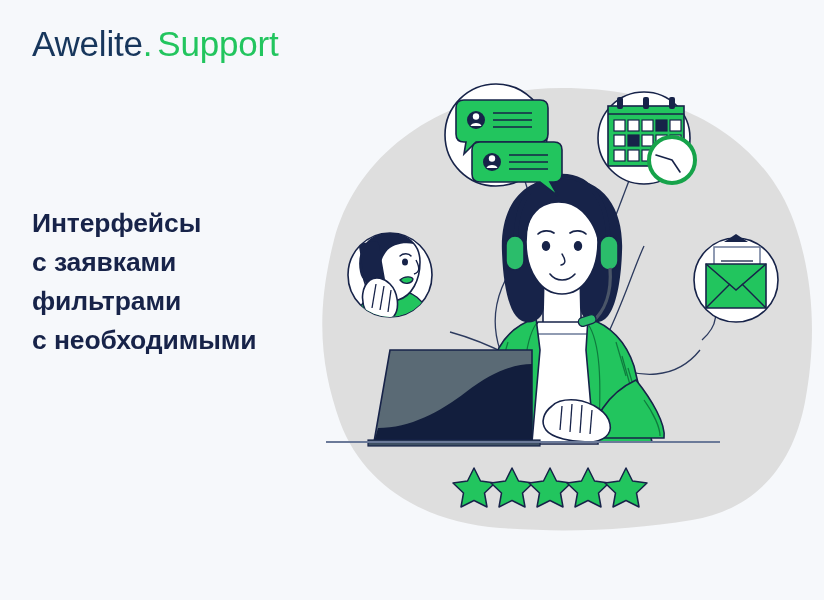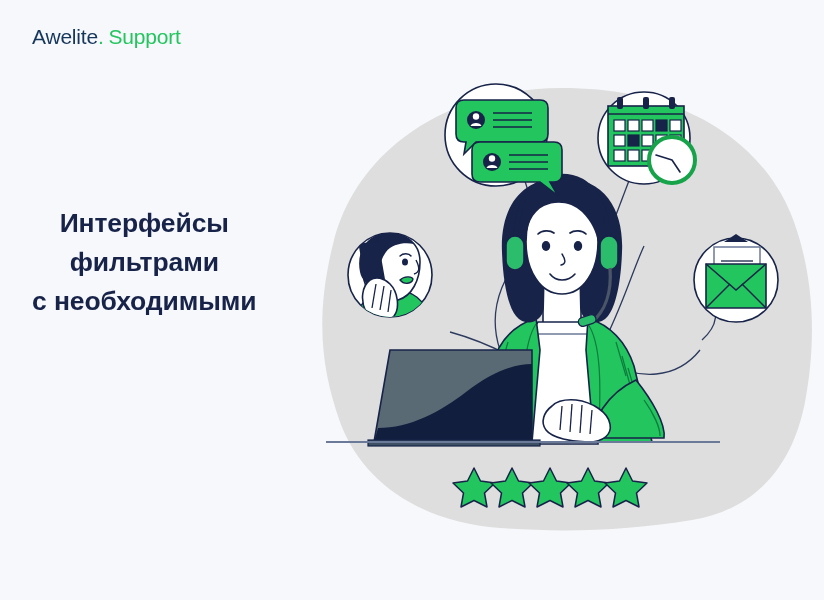--- a/index.html
+++ b/index.html
@@ -19,41 +19,40 @@
     width: 824px;
     height: 600px;
     background: #f6f8fb;
   }
 
   
   .logo {
     position: absolute;
     left: 32px;
     top: 26px;
-    font-size: 21px;
+    font-size: 35px;
     font-weight: 400;
     letter-spacing: -0.2px;
     white-space: nowrap;
     line-height: 1;
   }
   .logo .brand { color: #17365c; }
   .logo .dot   { color: #22c55e; }
   .logo .suffix{ color: #22c55e; margin-left: 5px; }
 
   
   .headline {
     position: absolute;
     left: 32px;
     top: 204px;
     font-size: 26.5px;
     font-weight: 700;
     line-height: 1.47;
     color: #172349;
     letter-spacing: -0.1px;
-    text-align: center;
   }
   .headline .ln { display: block; white-space: nowrap; }
 
   
   .illustration {
     position: absolute;
     left: 300px;
     top: 50px;
     width: 524px;
     height: 500px;
@@ -64,20 +63,21 @@
 <body>
 
 <div class="page">
 
   <div class="logo">
     <span class="brand">Awelite</span><span class="dot">.</span><span class="suffix">Support</span>
   </div>
 
   <div class="headline">
     <span class="ln">Интерфейсы</span>
+    <span class="ln">с заявками</span>
     <span class="ln">фильтрами</span>
     <span class="ln">с необходимыми</span>
   </div>
 
   <div class="illustration">
     <svg width="524" height="500" viewBox="0 0 524 500" xmlns="http://www.w3.org/2000/svg">
 
       <path d="M 262 38
                C 150 38, 58 98, 34 190
                C 14 268, 22 320, 40 372

